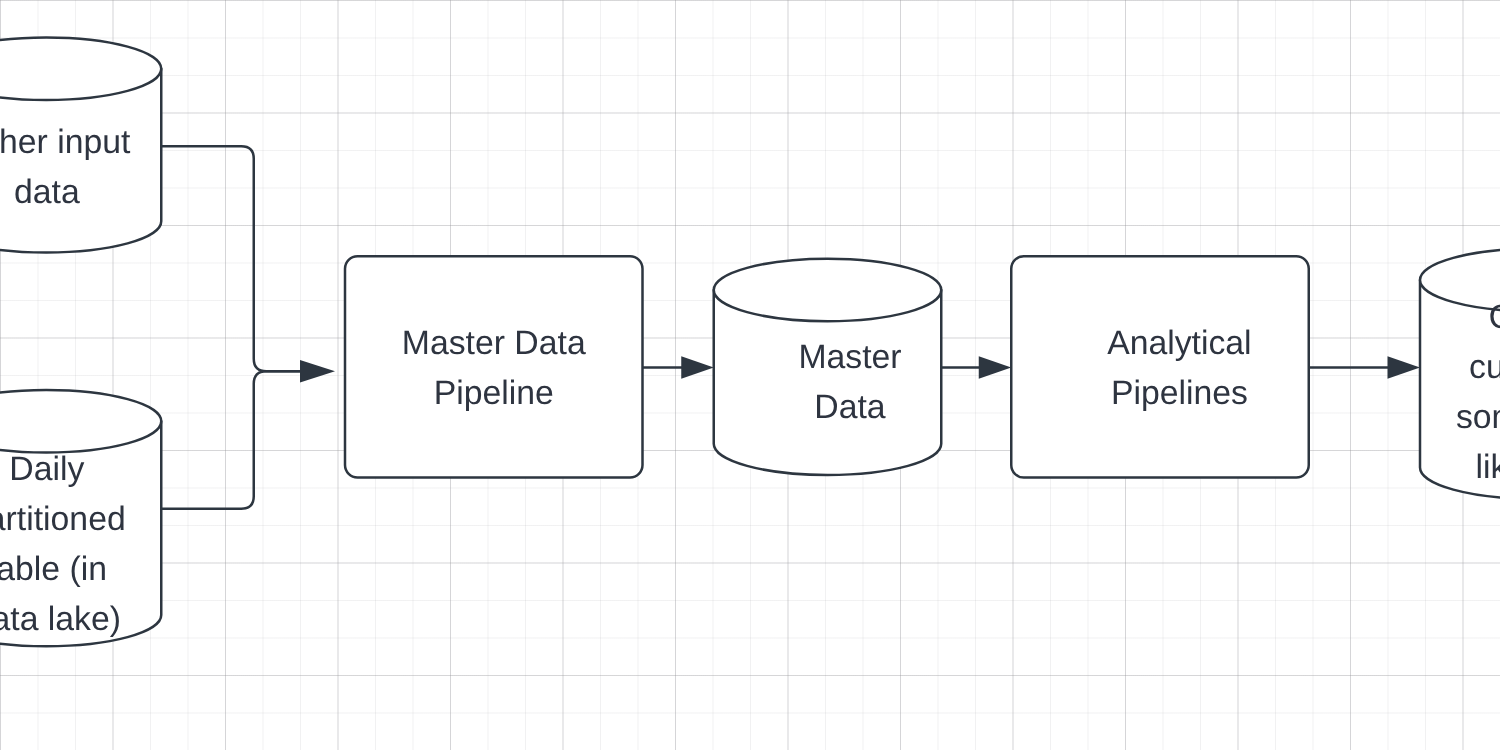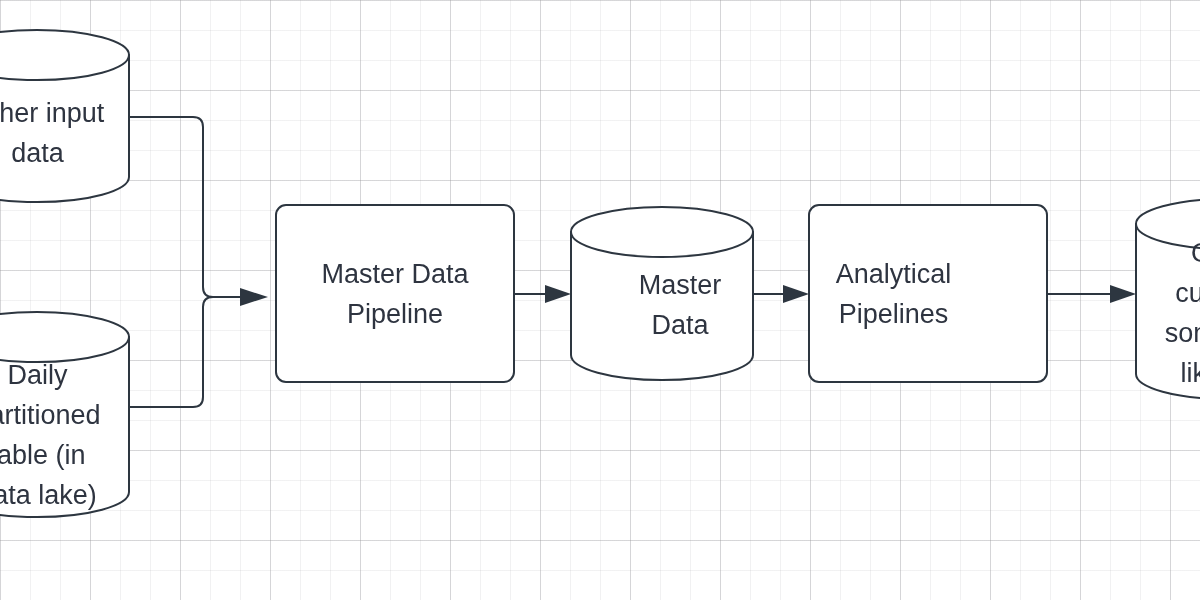--- a/index.html
+++ b/index.html
@@ -124,21 +124,21 @@
 partitioned
 table (in
 data lake)</div>
 
   <div class="node-label" style="left:276px; top:254px; width:238px;">Master Data
 Pipeline</div>
 
   <div class="node-label" style="left:571px; top:265px; width:218px;">Master
 Data</div>
 
-  <div class="node-label" style="left:775px; top:254px; width:197px;padding-left:20px;">Analytical
+  <div class="node-label" style="left:825px; top:254px; width:197px;padding-left:20px;">Analytical
 Pipelines</div>
 
   <div class="node-label" style="left:1136px; top:233px; width:182px;">OLAP
 cubes or
 something
 like that</div>
 
 </div>
 
 </body></html>

